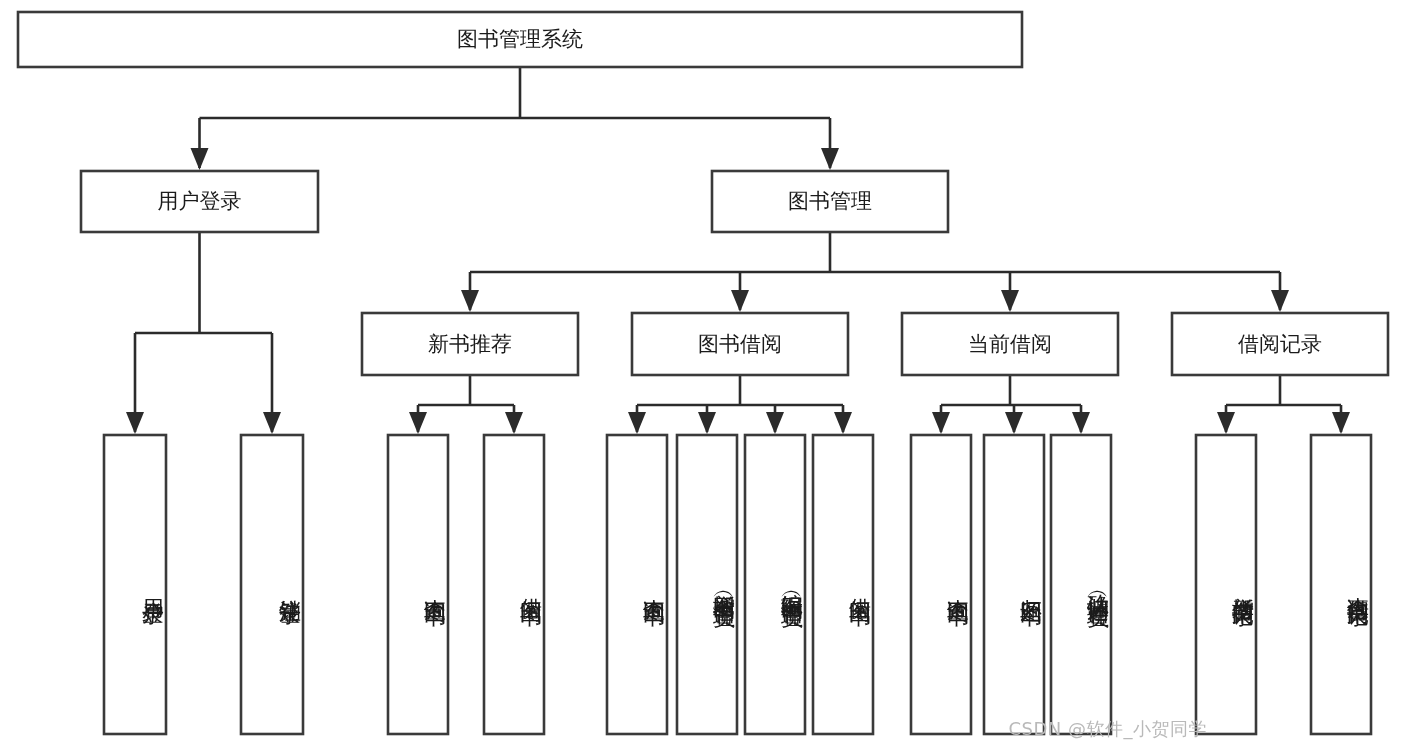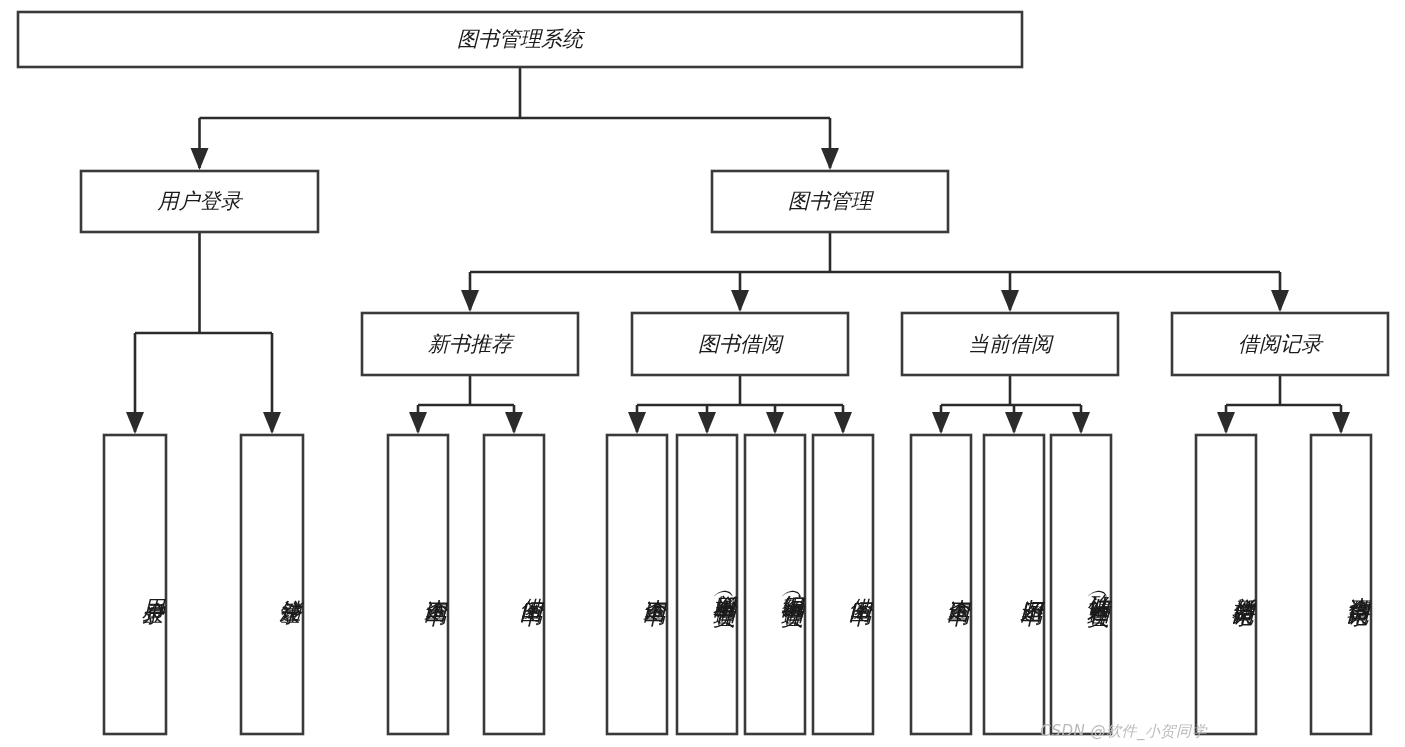--- a/index.html
+++ b/index.html
@@ -11,21 +11,20 @@
     width: 1405px;
     height: 747px;
     font-family: "Liberation Sans", "DejaVu Sans", sans-serif;
     overflow: hidden;
   }
   #diagram-root {
     position: relative;
     width: 1215px;
     height: 747px;
     background: #ffffff;
-    font-style: italic;
   }
   svg.diagram-canvas {
     position: absolute;
     top: 0;
     left: 0;
     width: 1405px;
     height: 747px;
     display: block;
   }
   .node-box {
@@ -63,21 +62,21 @@
     display: flex;
     align-items: flex-start;
     justify-content: center;
     pointer-events: none;
   }
   .watermark {
     position: absolute;
     right: 8px;
     bottom: 6px;
     font-family: "DejaVu Sans", "Liberation Sans", sans-serif;
-    font-size: 15px;
+    font-size: 18px;
     color: #b9b9b9;
     letter-spacing: 0.5px;
     user-select: none;
   }
 </style>
 </head>
 <body>
 
 <div id="diagram-root">
   <svg class="diagram-canvas" viewBox="0 0 1405 747">

